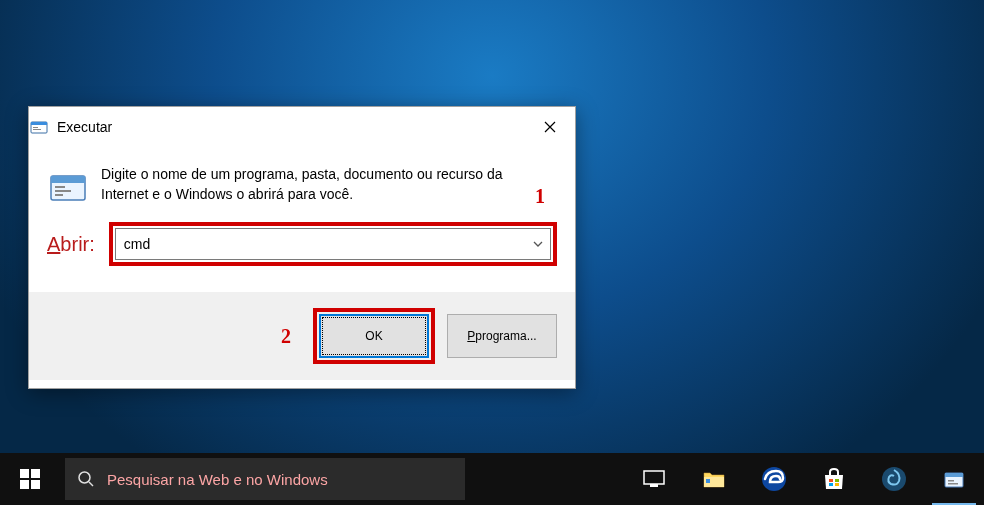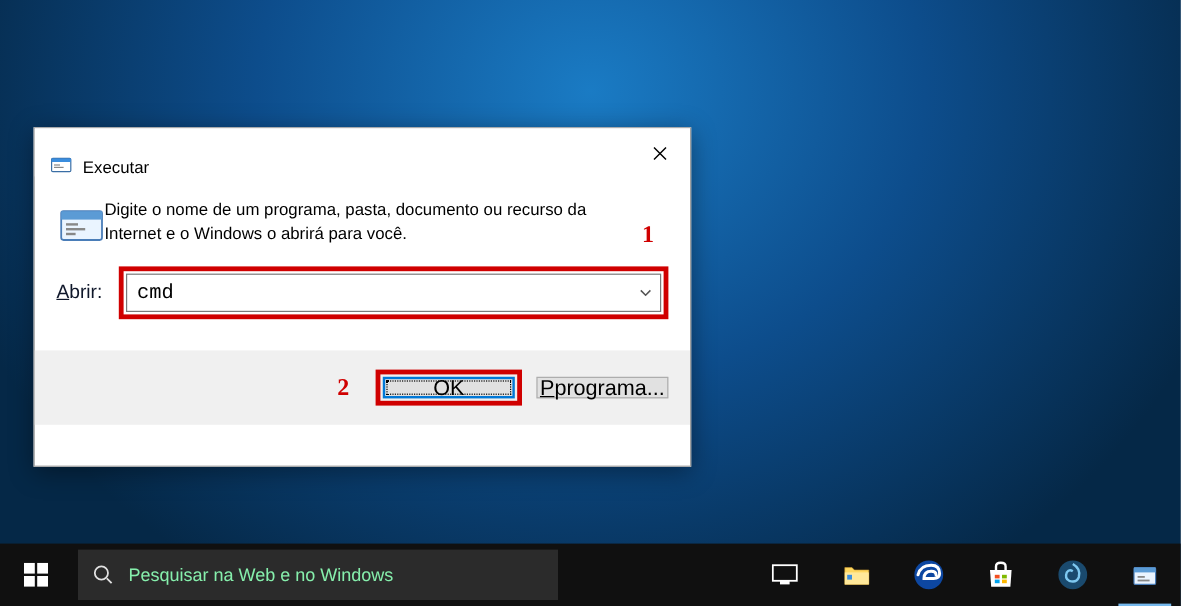--- a/index.html
+++ b/index.html
@@ -20,22 +20,22 @@
       width: 548px;
       height: 283px;
       background: #ffffff;
       border: 1px solid #a0a0a0;
       box-shadow: 0 4px 20px rgba(0,0,0,0.4);
     }
     
     .titlebar {
       height: 40px;
       display: flex;
-      align-items: flex-end;
-      padding: 0 0 0 12px;
+      align-items: center;
+      padding: 0 0 0 0;
       background: #ffffff;
     }
     
     .title-icon {
       width: 20px;
       height: 20px;
       margin-right: 8px;
       display: flex;
       align-items: center;
       justify-content: center;
@@ -53,20 +53,21 @@
       display: flex;
       align-items: center;
       justify-content: center;
       font-size: 14px;
       cursor: pointer;
     }
     
     .content {
       padding: 18px 20px 8px 20px;
       display: flex;
+      gap: 14px;
       position: relative;
     }
     
     .big-icon {
       width: 38px;
       height: 38px;
       flex-shrink: 0;
       margin-top: 3px;
     }
     
@@ -89,22 +90,22 @@
     
     .input-row {
       padding: 8px 18px;
       display: flex;
       align-items: center;
       gap: 14px;
       position: relative;
     }
     
     .input-label {
-      font-size: 16px;
-      color: #0f172a;
+      font-size: 20px;
+      color: #b91c1c;
       text-decoration: underline;
       text-decoration-color: transparent;
     }
     .input-label .u { text-decoration: underline; }
     
     .combo-wrapper {
       border: 4px solid #d00000;
       padding: 2px;
       flex: 1;
     }
@@ -115,22 +116,22 @@
       border: 1px solid #7a7a7a;
       height: 32px;
       background: #fff;
     }
     
     .combo input {
       flex: 1;
       border: none;
       outline: none;
       padding: 0 8px;
-      font-size: 17px;
-      font-family: Liberation Mono, monospace;
+      font-size: 14px;
+      font-family: Liberation Sans, sans-serif;
       background: transparent;
     }
     
     .combo-arrow {
       width: 24px;
       display: flex;
       align-items: center;
       justify-content: center;
       cursor: pointer;
     }
@@ -149,24 +150,24 @@
     .annotation-2 {
       color: #d00000;
       font-weight: bold;
       font-size: 20px;
       font-family: serif;
       margin-right: 10px;
     }
     
     .btn {
       min-width: 110px;
-      height: 18px;
+      height: 44px;
       background: #e1e1e1;
       border: 1px solid #adadad;
-      font-size: 18px;
+      font-size: 12px;
       font-family: inherit;
       cursor: pointer;
       display: flex;
       align-items: center;
       justify-content: center;
     }
     
     .btn .u { text-decoration: underline; }
     
     .ok-wrapper {
@@ -211,21 +212,21 @@
       padding: 0 12px;
       gap: 12px;
     }
     
     .search-box .search-icon {
       color: #e0e0e0;
       display: flex;
     }
     
     .search-placeholder {
-      color: #86efac;
+      color: #fca5a5;
       font-size: 15px;
     }
     
     .taskbar-spacer { flex: 1; }
     
     .taskbar-icons {
       display: flex;
       height: 100%;
     }
     

